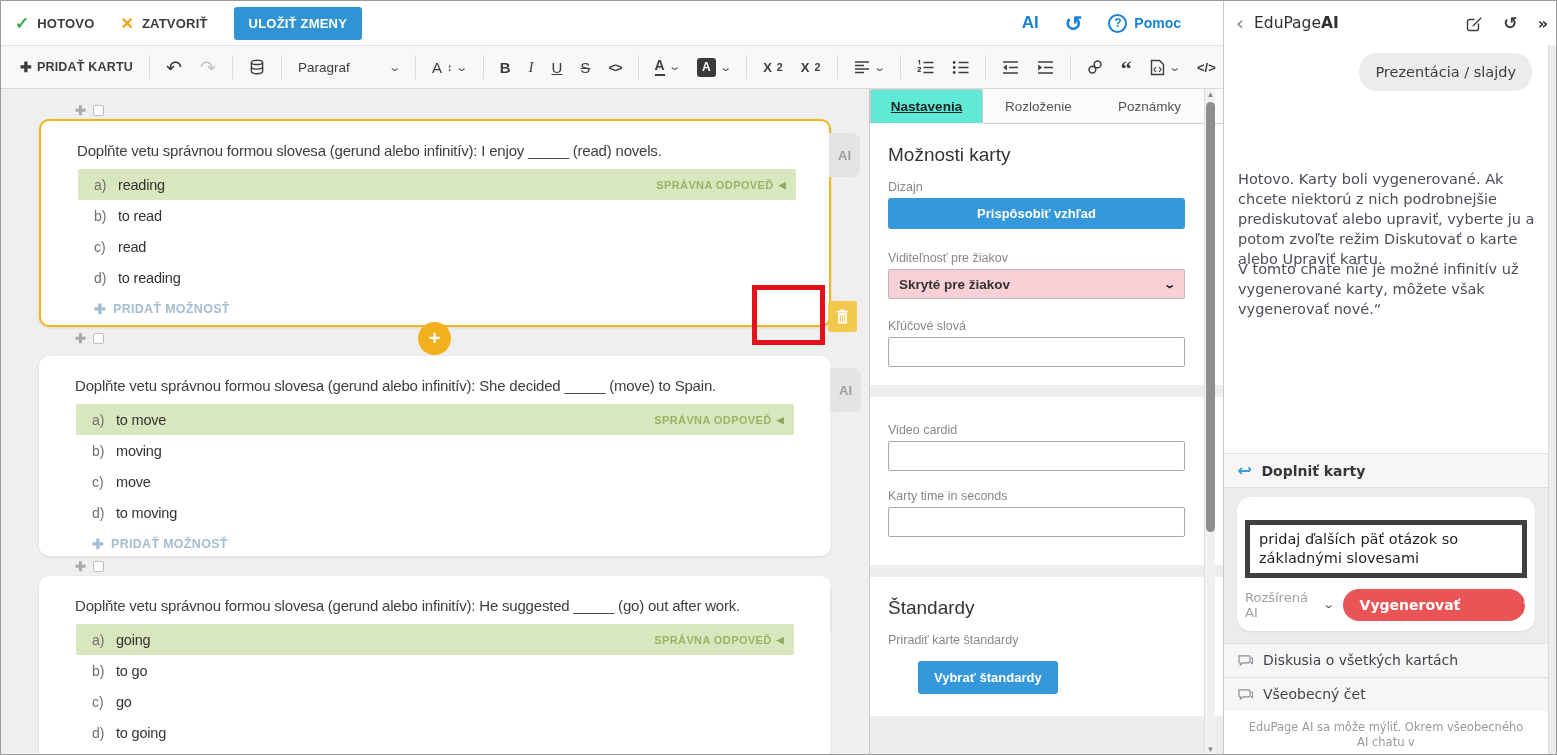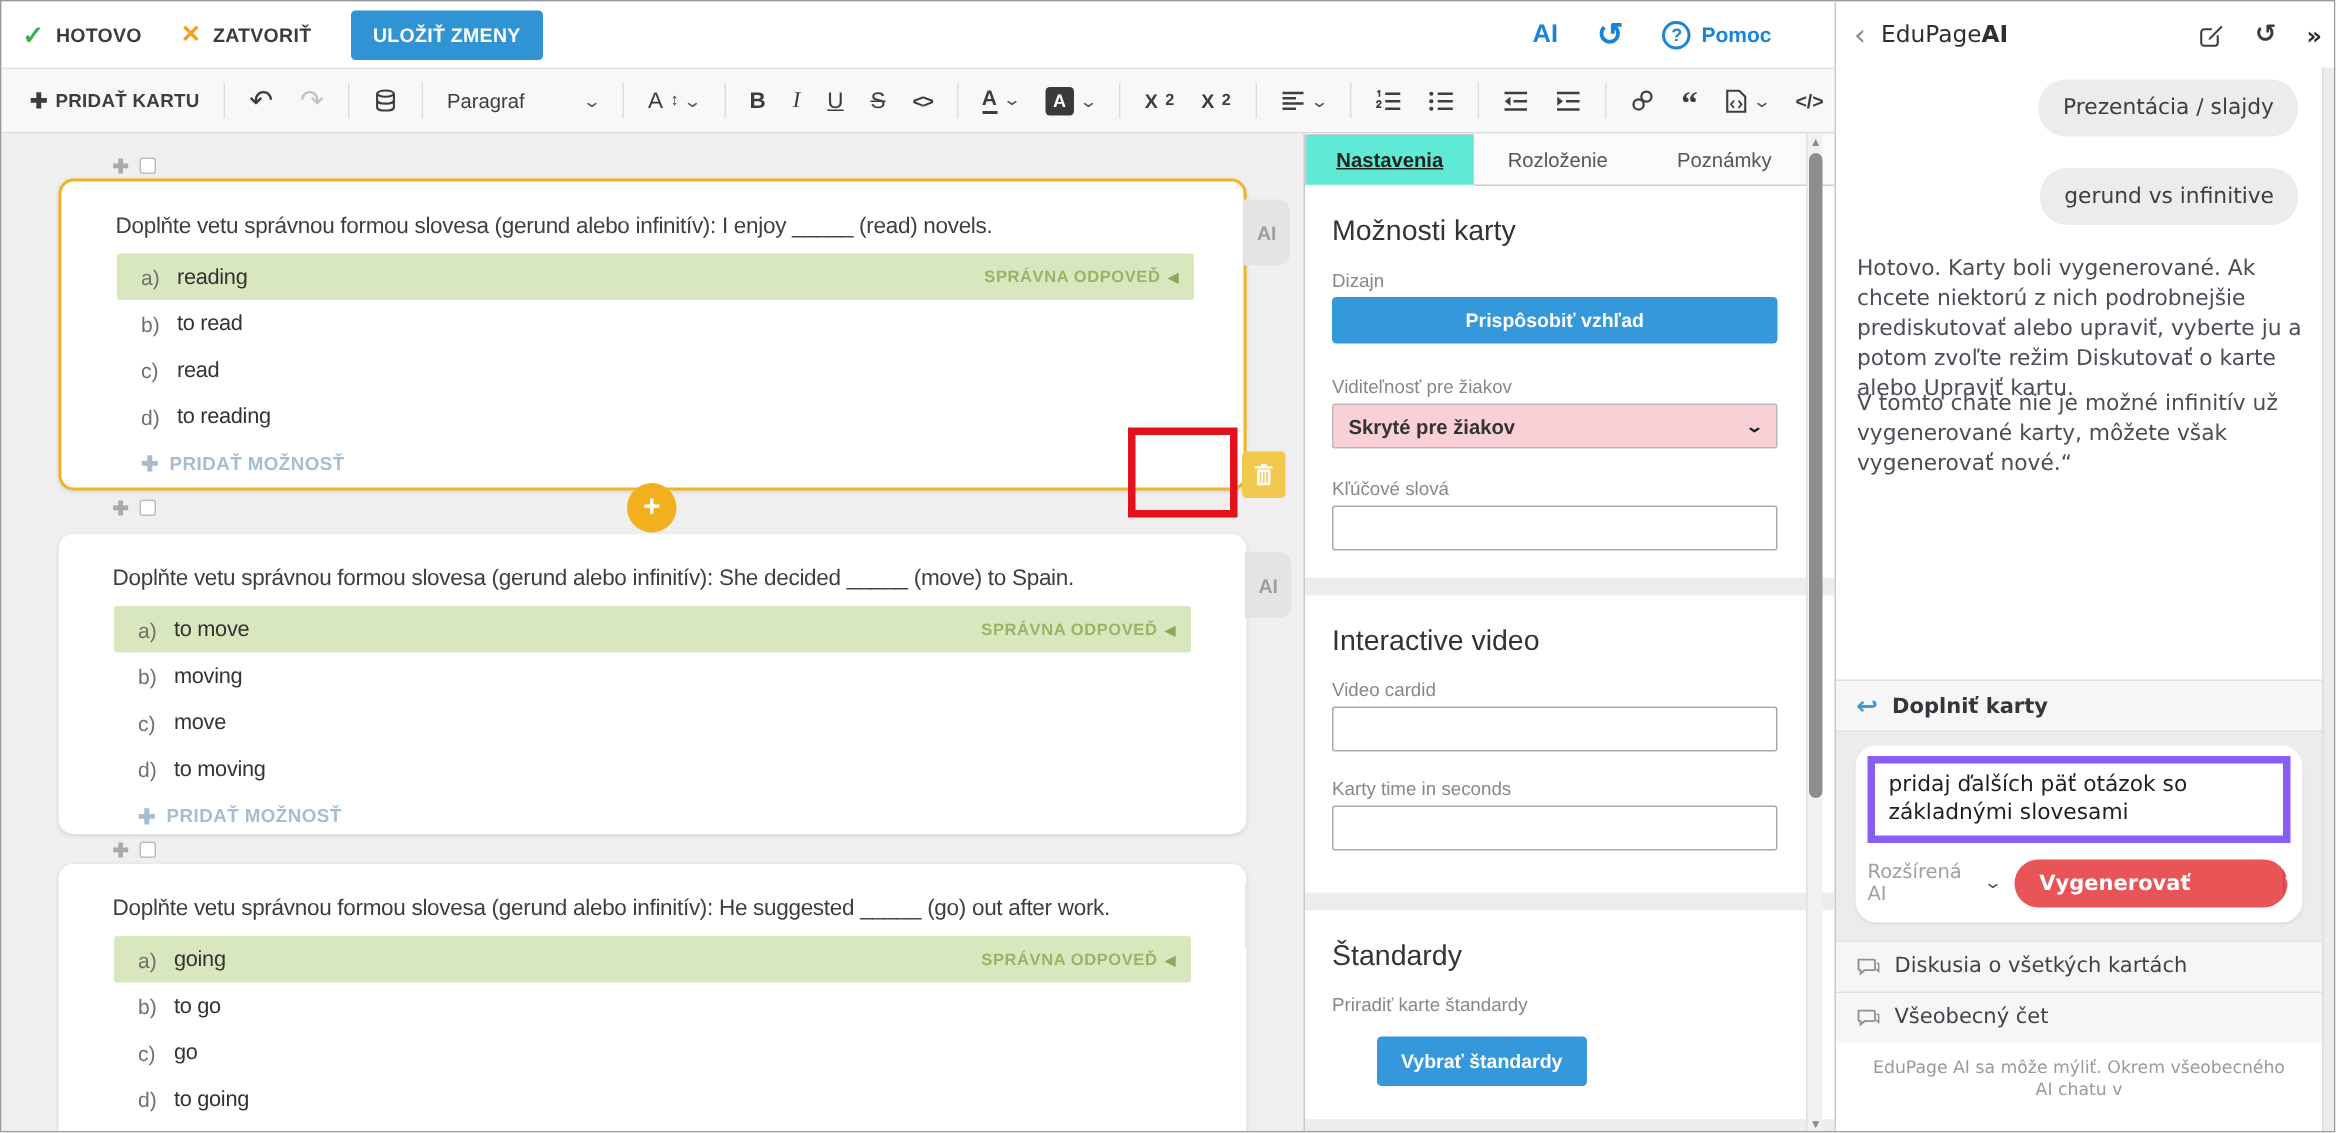--- a/index.html
+++ b/index.html
@@ -103,21 +103,21 @@
   .bubble { position:absolute; right:26px; background:#ececec; border-radius:18px; padding:11px 16px; font-size:14.5px; color:#3c4043; white-space:nowrap; }
   .ai-p { position:absolute; left:14px; width:302px; font-size:14.5px; color:#4a4e57; line-height:1.38; }
 
   .ai-rows { position:absolute; left:0; right:10px; top:452px; }
   .airow { height:34px; display:flex; align-items:center; gap:10px; padding-left:14px; background:#f6f6f6; border-top:1px solid #e1e1e1; font-size:14px; color:#3f4349; cursor:pointer; }
   .airow.active { font-weight:bold; color:#33363b; }
   .bubble-icon { color:#8b8f96; display:flex; }
   .reply-icon { color:#3e9bd6; font-size:16px; font-weight:bold; line-height:1; transform:scaleX(1.1); }
   .expand { background:#ececec; padding:9px 13px 12px; border-top:1px solid #e1e1e1; }
   .prompt-card { background:#fff; border-radius:14px; padding:7px 8px 10px; box-shadow:0 1px 2px rgba(0,0,0,.08); }
-  .prompt-box { border:5px solid #8b5cf6; padding:5px 9px; font-size:14.5px; color:#1f1f1f; line-height:1.3; min-height:48px; }
+  .prompt-box { border:5px solid #404040; padding:5px 9px; font-size:14.5px; color:#1f1f1f; line-height:1.3; min-height:48px;margin-top:16px; }
   .prompt-ctrl { display:flex; align-items:center; justify-content:flex-end; gap:9px; margin-top:11px; padding-right:2px; }
   .model-lbl { color:#a0a0a0; font-size:13px; }
   .model-chev { color:#555; font-size:11px; transform:scaleX(1.4); cursor:pointer; }
   .btn-gen { display:flex; align-items:stretch; background:#e95456; border-radius:18px; overflow:hidden; cursor:pointer;gap:47px; }
   .btn-gen .main { color:#fff; font-size:14px; font-weight:bold; padding:8px 15px 8px 17px; }
   .btn-gen .dd { width:27px; border-left:1px solid #d64446; color:#fff; display:flex; align-items:center; justify-content:center; font-size:10px; }
   .disclaimer { padding:9px 22px 0; text-align:center; font-size:11.5px; color:#9a9a9a; line-height:1.35; }
   .ai-strip { position:absolute; right:0; top:44px; bottom:0; width:10px; background:#ececec; border-left:1px solid #ddd; }
 </style>
 </head>
@@ -390,21 +390,20 @@
           <div class="flabel" style="margin-top:22px;">Viditeľnosť pre žiakov</div>
           <div class="select-pink">
             <span>Skryté pre žiakov</span>
             <span class="chev">⌄</span>
           </div>
           <div class="flabel" style="margin-top:20px;">Kľúčové slová</div>
           <input class="inp" style="">
         </div>
 
         <div class="sect">
-          <h2>Interactive video</h2>
           <div class="flabel">Video cardid</div>
           <input class="inp" style="">
           <div class="flabel" style="margin-top:18px;">Karty time in seconds</div>
           <input class="inp" style="">
           <div style="height:10px;"></div>
         </div>
 
         <div class="sect">
           <h2>Štandardy</h2>
           <div class="flabel">Priradiť karte štandardy</div>
@@ -430,21 +429,20 @@
             <path d="M12.5 8.5v5a2 2 0 0 1-2 2h-7a2 2 0 0 1-2-2v-7a2 2 0 0 1 2-2h5"></path>
             <path d="M6.8 10.2l8-8 .9 1-8 8-1.4.4z" fill="#3c3c3c" stroke="none"></path>
           </svg>
         </span>
         <span class="hicon hist-dark">↺</span>
         <span class="collapse">»</span>
       </div>
     </div>
 
     <div class="bubble" style="top:52px;">Prezentácia / slajdy</div>
-    <div class="bubble" style="top:111px;">gerund vs infinitive</div>
     <div class="ai-p" style="top:168px;">Hotovo. Karty boli vygenerované. Ak chcete niektorú z nich podrobnejšie prediskutovať alebo upraviť, vyberte ju a potom zvoľte režim Diskutovať o karte alebo Upraviť kartu.</div>
     <div class="ai-p" style="top:258px;">V tomto chate nie je možné infinitív už vygenerované karty, môžete však vygenerovať nové.“</div>
 
     <div class="ai-rows">
       <div class="airow active">
         <span class="reply-icon">↩</span>
         <span>Doplniť karty</span>
       </div>
       <div class="expand">
         <div class="prompt-card">

